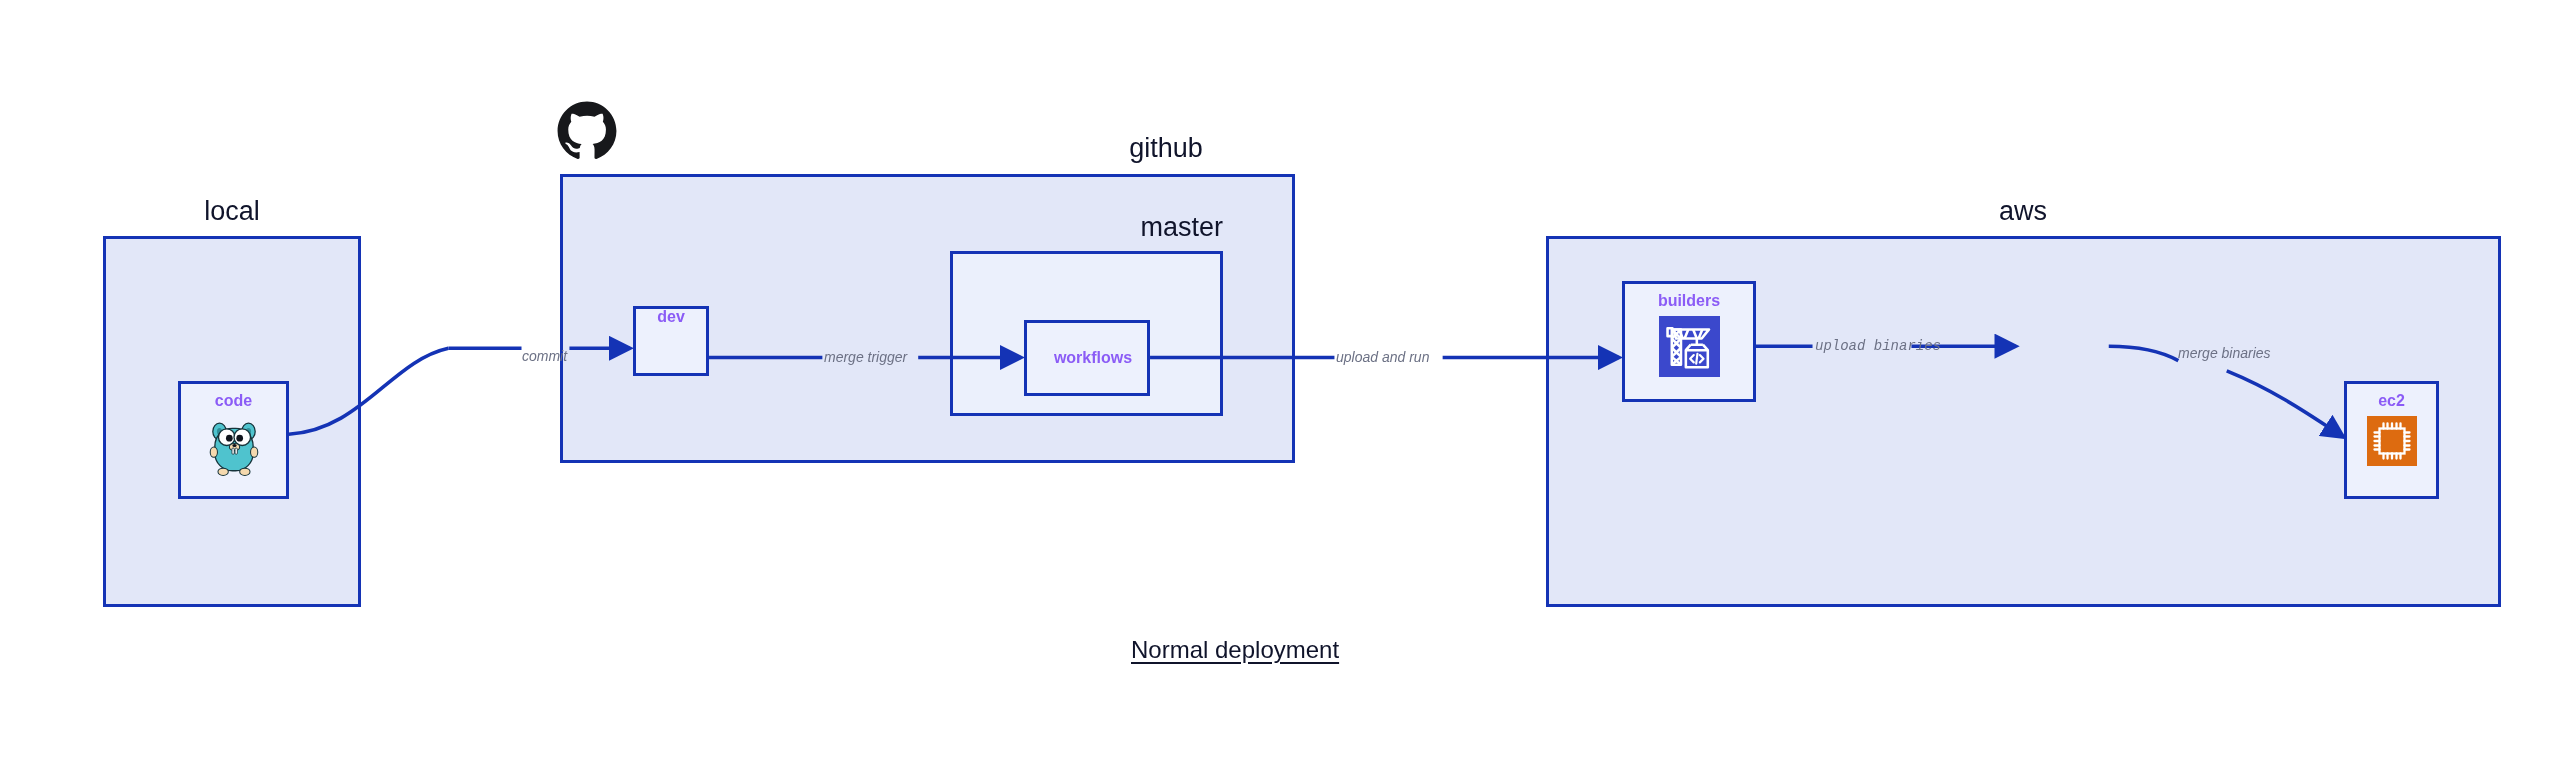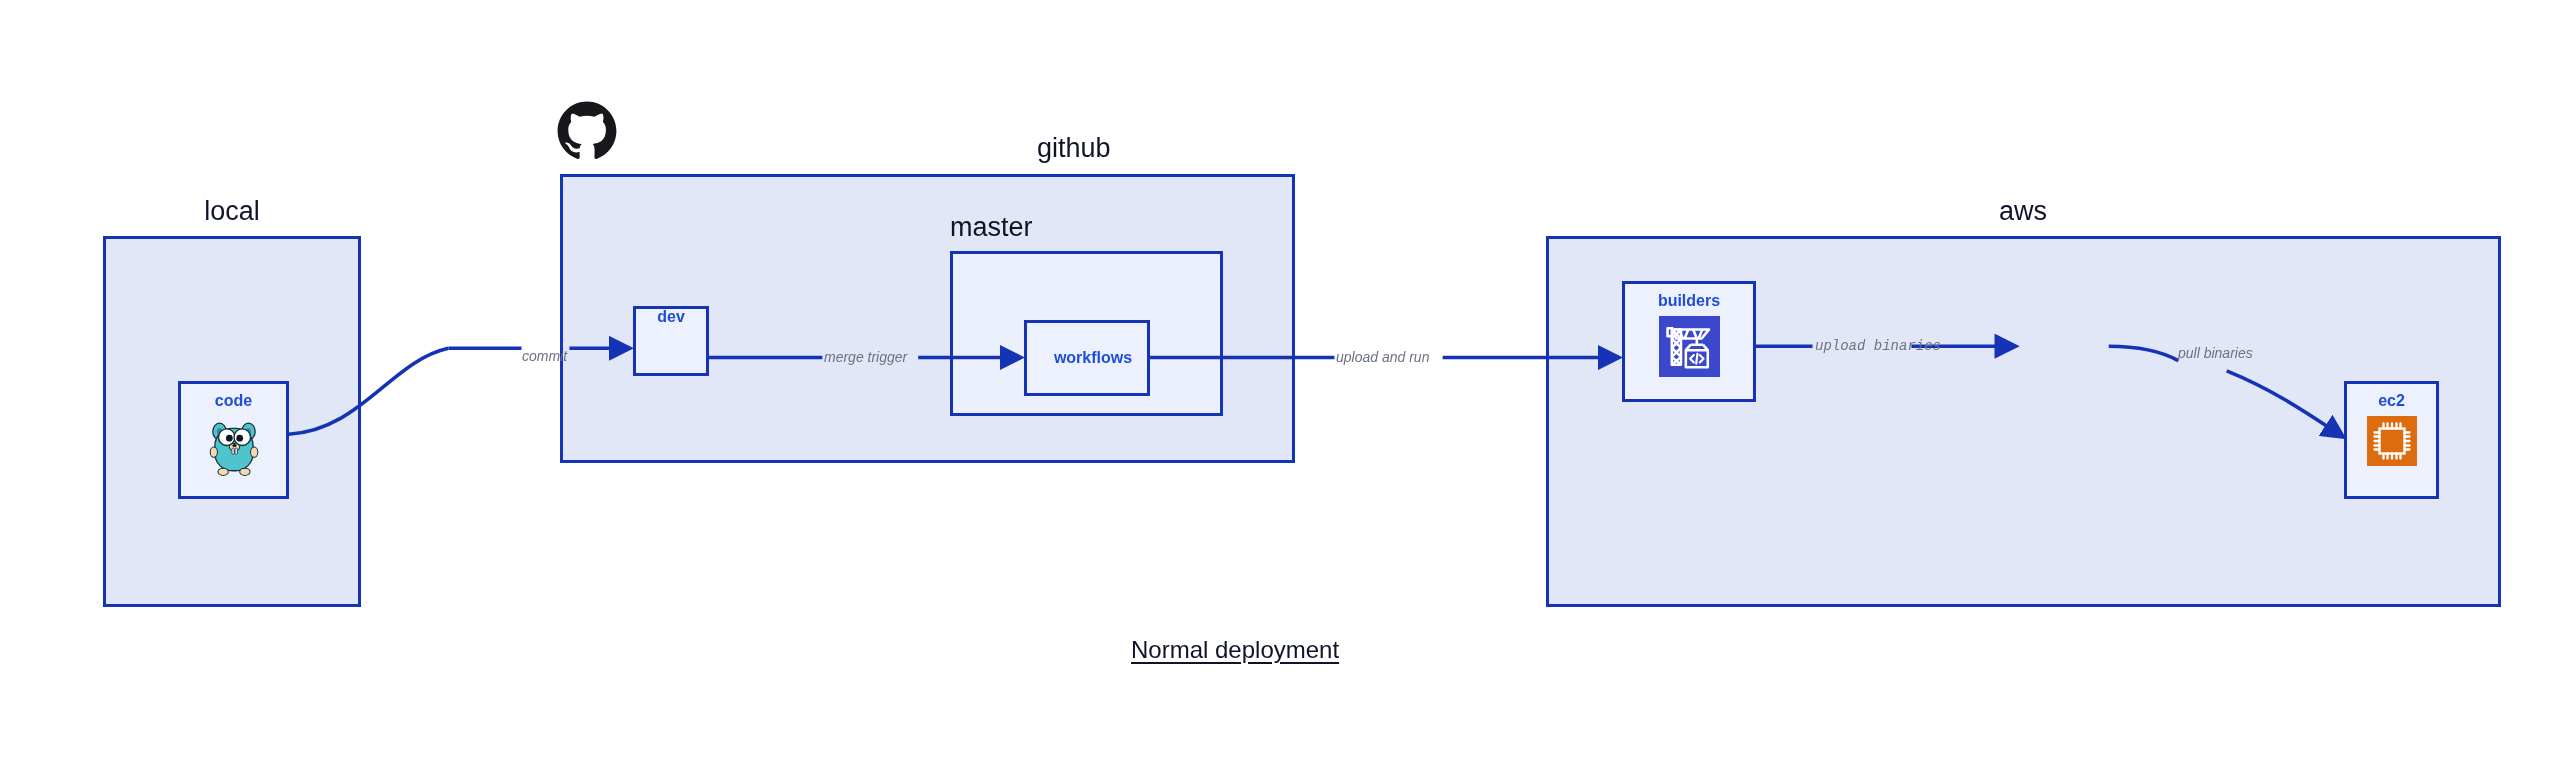--- a/index.html
+++ b/index.html
@@ -43,21 +43,21 @@
   .node {
     position: absolute;
     background: #EDF1FD;
     border: 3.1px solid #1433B5;
     box-sizing: border-box;
     display: flex;
     flex-direction: column;
     align-items: center;
   }
   .node-label {
-    color: #1d4ed8;
+    color: #8b5cf6;
     font-size: 16px;
     font-weight: bold;
     line-height: 1;
     white-space: nowrap;
     margin-top: 9.3px;
     font-family: "Liberation Sans", sans-serif;
   }
   .node-icon {
     margin-top: 7.2px;
   }
@@ -144,24 +144,24 @@
       </svg>
     </div>
   </div>
 
   <div id="github-mark" style="left:555px; top:99px; width:64px; height:64px;">
     <svg width="64" height="64" viewBox="0 0 100 100">
       <path fill="#17181B" d="M50 4C24.7 4 4 24.7 4 50c0 20.3 13.1 37.5 31.4 43.6 2.3.4 3.1-1 3.1-2.2 0-1.1 0-4.7-.1-8.5-12.8 2.8-15.5-5.4-15.5-5.4-2.1-5.3-5.1-6.7-5.1-6.7-4.2-2.9.3-2.8.3-2.8 4.6.3 7.1 4.8 7.1 4.8 4.1 7.1 10.8 5 13.5 3.9.4-3 1.6-5.1 2.9-6.3-10.2-1.2-20.9-5.1-20.9-22.7 0-5 1.8-9.1 4.8-12.3-.5-1.2-2.1-5.9.4-12.3 0 0 3.9-1.2 12.7 4.7a44 44 0 0 1 23.1 0c8.8-6 12.7-4.7 12.7-4.7 2.5 6.4.9 11.1.4 12.3 3 3.2 4.8 7.3 4.8 12.3 0 17.6-10.7 21.5-20.9 22.6 1.6 1.4 3.1 4.2 3.1 8.5 0 6.2-.1 11.1-.1 12.6 0 1.2.8 2.7 3.1 2.2C82.9 87.5 96 70.3 96 50 96 24.7 75.3 4 50 4z"></path>
     </svg>
   </div>
 
-  <div class="group-label" style="left:1037px; top:135px; width:258px; ">github</div>
+  <div class="group-label" style="left:1037px; top:135px; width:258px; text-align:center;">github</div>
   <div class="group" style="left:560px; top:174px; width:735px; height:289px;"></div>
 
-  <div class="group-label" style="left:950px; top:214px; width:273px; text-align:left;">master</div>
+  <div class="group-label" style="left:950px; top:214px; width:273px; text-align:right;">master</div>
   <div class="group inner-group" style="left:950px; top:251px; width:273px; height:165px;"></div>
 
   <div class="node" style="left:633px; top:306px; width:76px; height:70px; ">
     <div class="node-label" style="margin-top:0;">dev</div>
   </div>
 
   <div class="node" style="left:1024px; top:320px; width:126px; height:76px; justify-content:center;">
     <div class="node-label" style="margin-top:0;margin-left:12px;">workflows</div>
   </div>
 
@@ -249,18 +249,18 @@
     <g>
       <path d="M4093 672 C 4170 672, 4210 690, 4228 700" fill="none" stroke="#1433B5" stroke-width="7"></path>
       <path d="M4322 720 C 4420 760, 4490 810, 4548 848" fill="none" stroke="#1433B5" stroke-width="7" marker-end="url(#arrow)"></path>
     </g>
   </svg>
 
   <div class="edge-label" style="left:522px; top:349px;">commit</div>
   <div class="edge-label" style="left:824px; top:350px;text-align:center;">merge trigger</div>
   <div class="edge-label" style="left:1336px; top:350px;">upload and run</div>
   <div class="edge-label" style="left:1815px; top:339px;font-family:Liberation Mono, monospace;">upload binaries</div>
-  <div class="edge-label" style="left:2178px; top:346px;">pull binaries</div>
+  <div class="edge-label" style="left:2178px; top:346px;">merge binaries</div>
 
   <div id="diagram-title" style="left:1131px; top:636px;">Normal deployment</div>
 
 </div>
 
 
 </body></html>

